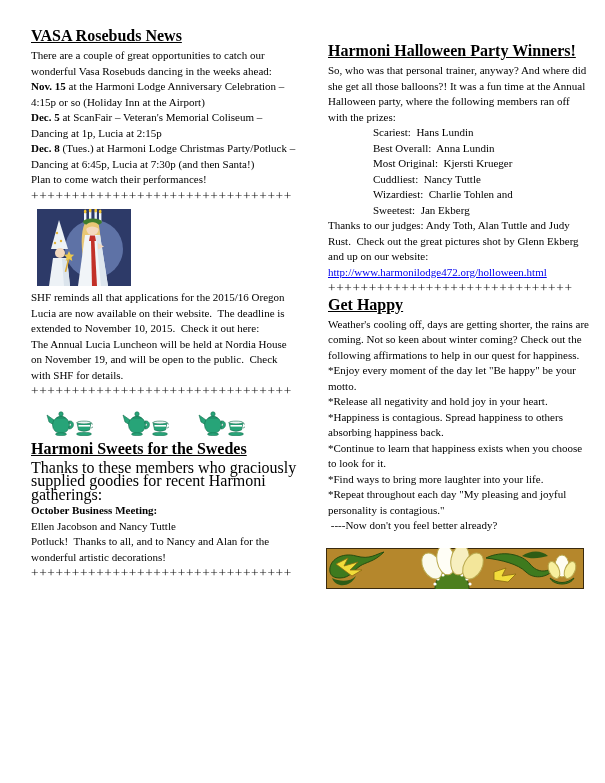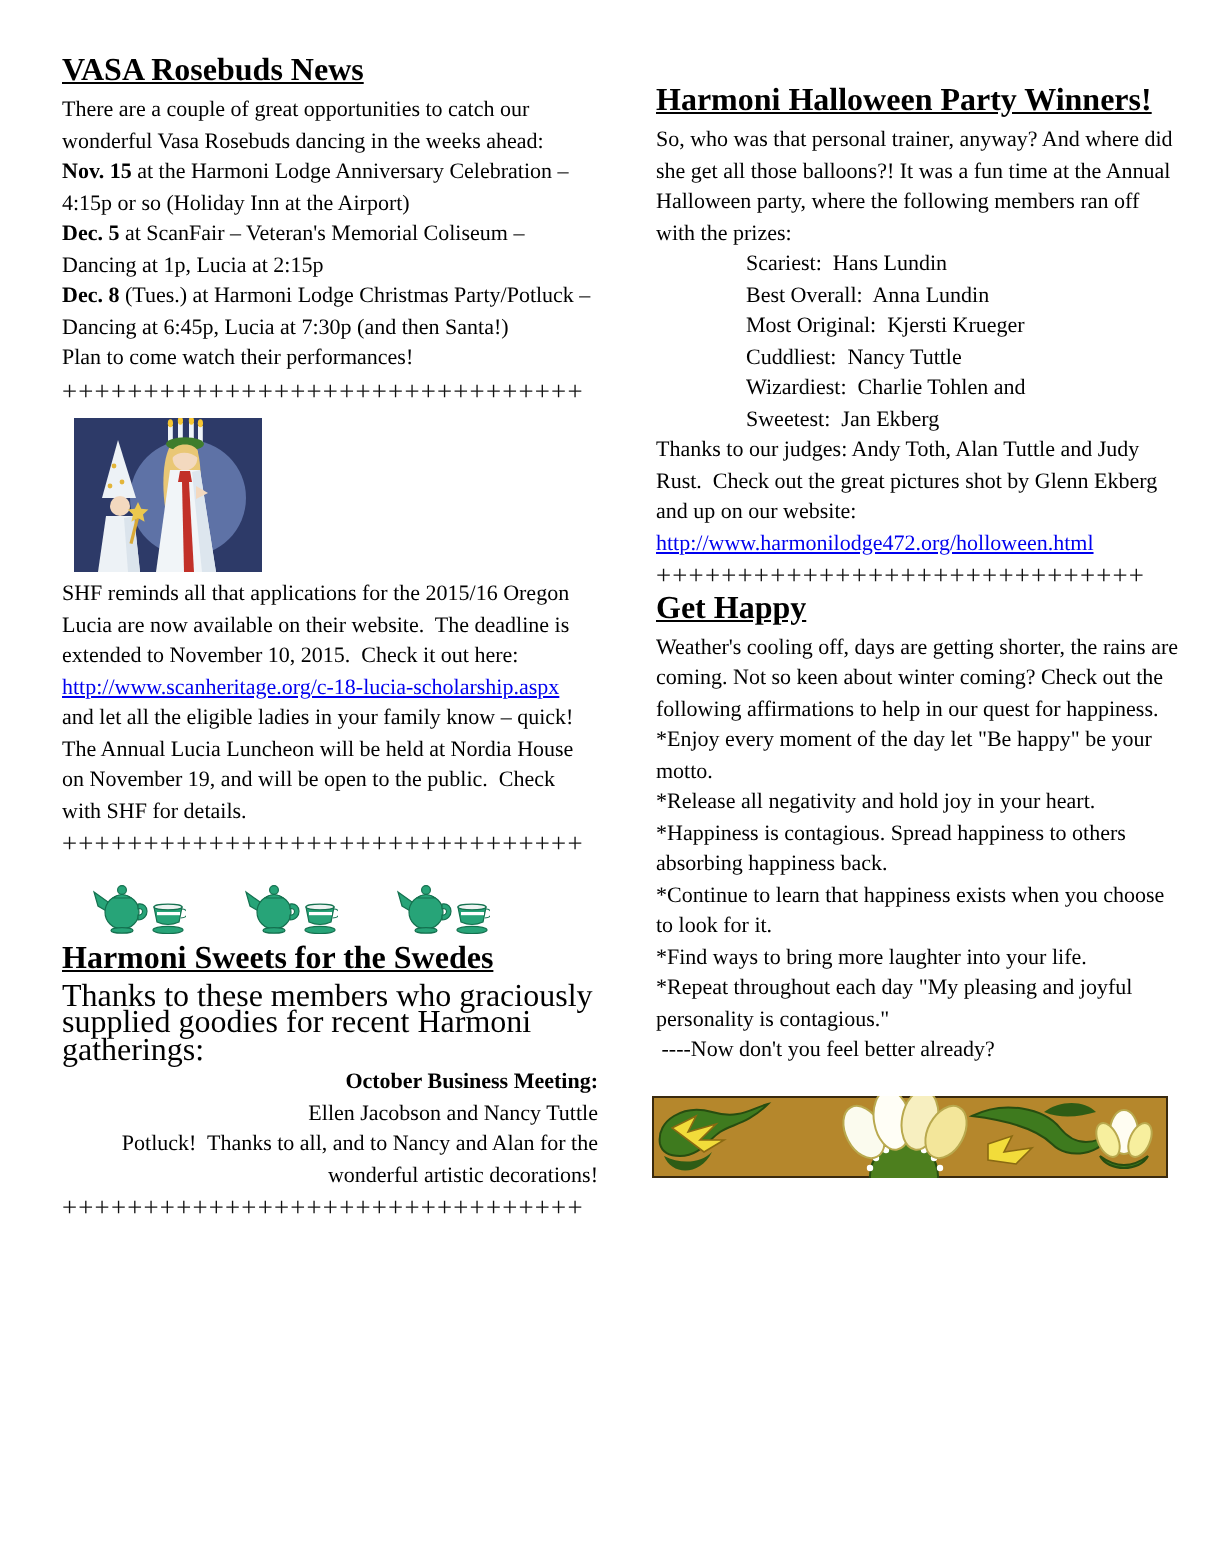--- a/index.html
+++ b/index.html
@@ -4,21 +4,21 @@
 <style>
   html,body{margin:0;padding:0;background:#fff;}
   .page{position:relative;width:605px;height:766px;background:#ffffff;overflow:hidden;
         font-family:"Liberation Serif","DejaVu Serif",serif;color:#000;}
   .col{position:absolute;top:27px;}
   #col-left{left:31px;width:268px;}
   #col-right{left:328px;width:262px;margin-top:15px;}
   .heading{font-size:16px;font-weight:bold;text-decoration:underline;line-height:18px;margin:0 0 3px 0;}
   .para{font-size:11px;line-height:15.5px;margin:0;white-space:pre-wrap;}
   .bold{font-weight:bold;}
-  .center{text-align:right;}
+  .center{text-align:left;}
   .indent{padding-left:45px;}
   .note{font-size:16px;line-height:13.5px;margin:1px 0 2px 0;}
   .divider{font-size:13.4px;line-height:15.5px;letter-spacing:0.6px;white-space:nowrap;overflow:hidden;color:#111;}
   .link{color:#0000ee;text-decoration:underline;word-break:break-all;cursor:pointer;}
   .lucia{display:block;margin:6px 0 4px 6px;}
   .teapot-row{display:flex;gap:28px;margin:10px 0 4px 14px;}
   .banner{display:block;margin:14px 0 0 -2px;}
 </style>
 </head>
 <body>
@@ -64,21 +64,20 @@
           <circle cx="24" cy="32" r="1.2" fill="#e3b53a"></circle>
       <circle cx="18" cy="34" r="1.2" fill="#e3b53a"></circle>
       <circle cx="23" cy="44" r="5" fill="#f3d9bf"></circle>
       <path d="M16,49 L30,49 L33,77 L12,77 Z" fill="#edf2f6"></path>
       <path d="M30,49 L33,77 L27,77 L25,50 Z" fill="#dbe4ec"></path>
       <rect x="29.4" y="49" width="1.6" height="14" transform="rotate(14 30 56)" fill="#d9a937"></rect>
       <path d="M32,42 l1.6,3.4 l3.6,0.4 l-2.7,2.5 l0.8,3.6 l-3.3,-1.9 l-3.3,1.9 l0.8,-3.6 l-2.7,-2.5 l3.6,-0.4 Z" fill="#ecc84e"></path>
     </g>
   </svg>
 <div class="para"><span>SHF reminds all that applications for the 2015/16 Oregon Lucia are now available on their website.  The deadline is extended to November 10, 2015.  Check it out here:</span></div>
-      <div class="para"><a href="#" class="link">http://www.scanheritage.org/c-18-lucia-scholarship.aspx</a><span>  and let all the eligible ladies in your family know – quick!</span></div>
       <div class="para"><span>The Annual Lucia Luncheon will be held at Nordia House on November 19, and will be open to the public.  Check with SHF for details.</span></div>
       <div class="divider">++++++++++++++++++++++++++++++++</div>
   <div class="teapot-row">
     <svg width="48" height="27" viewBox="0 0 48 27">
       <g fill="#27a478" stroke="#14714f" stroke-width="0.6">
         <path d="M9,11 L2,6 L4,13 L9,16 Z"></path>
             <circle cx="16" cy="16" r="8.5"></circle>
         <path d="M11.5,9 Q16,5.5 20.5,9 Z"></path>
             <circle cx="16" cy="5" r="2.2"></circle>
         <path d="M24,12 C30,11 30,20 24,20 L24,17.6 C27,17.6 27,13.6 24,14.4 Z"></path>

